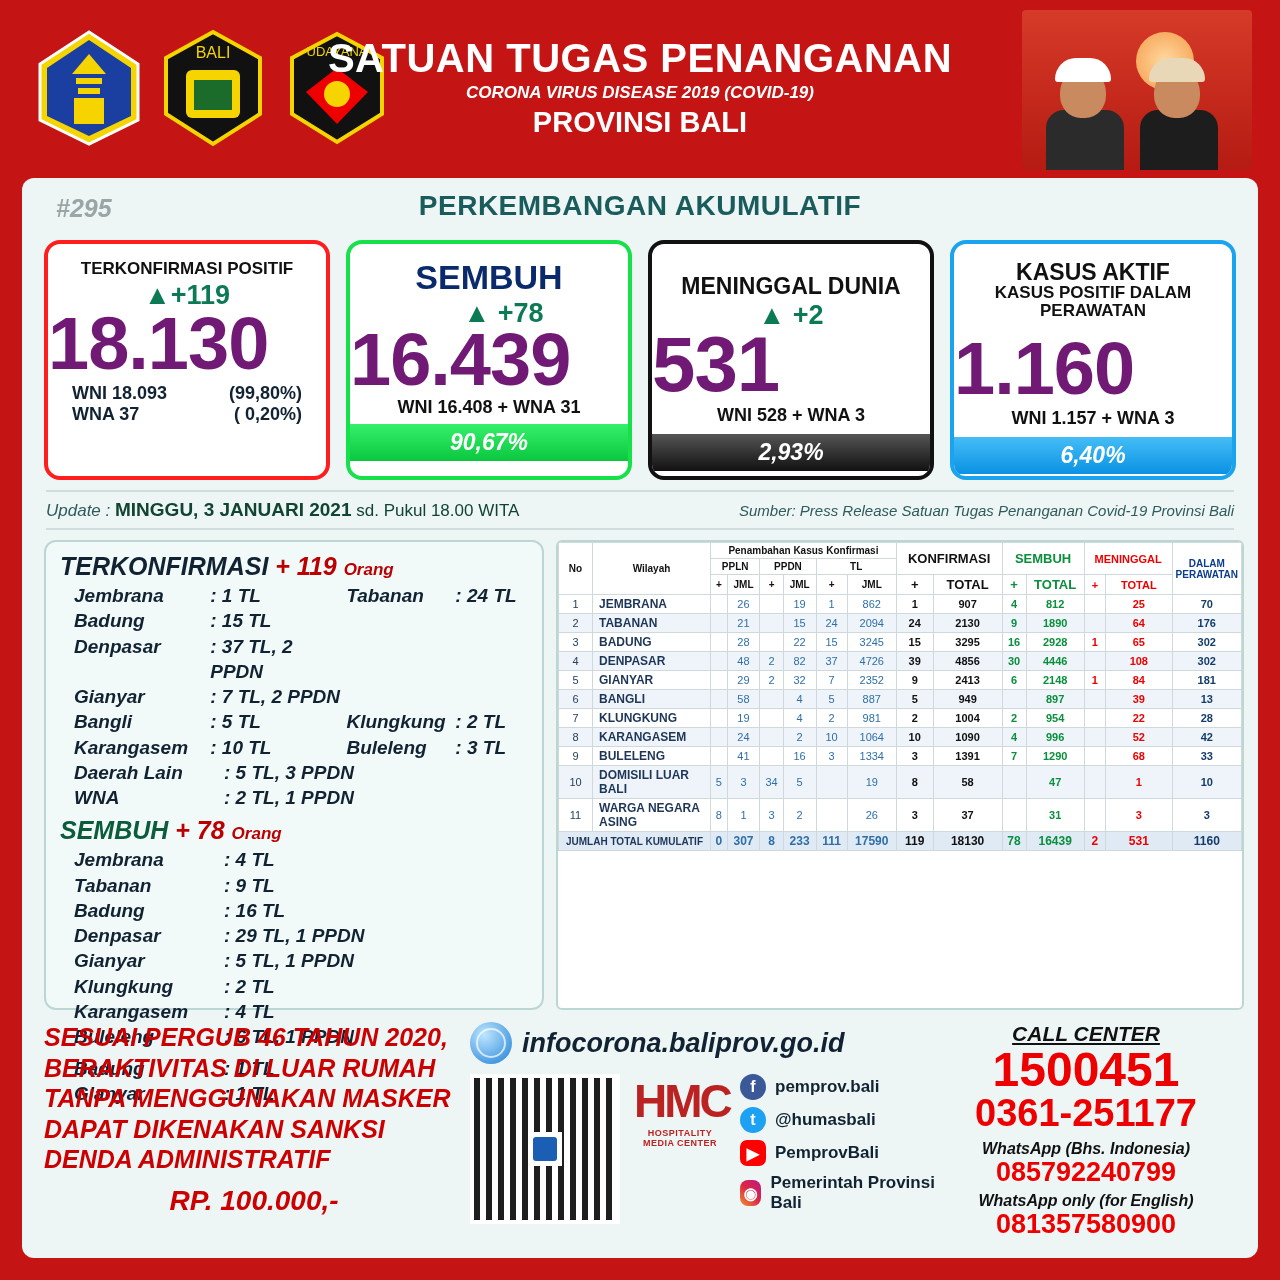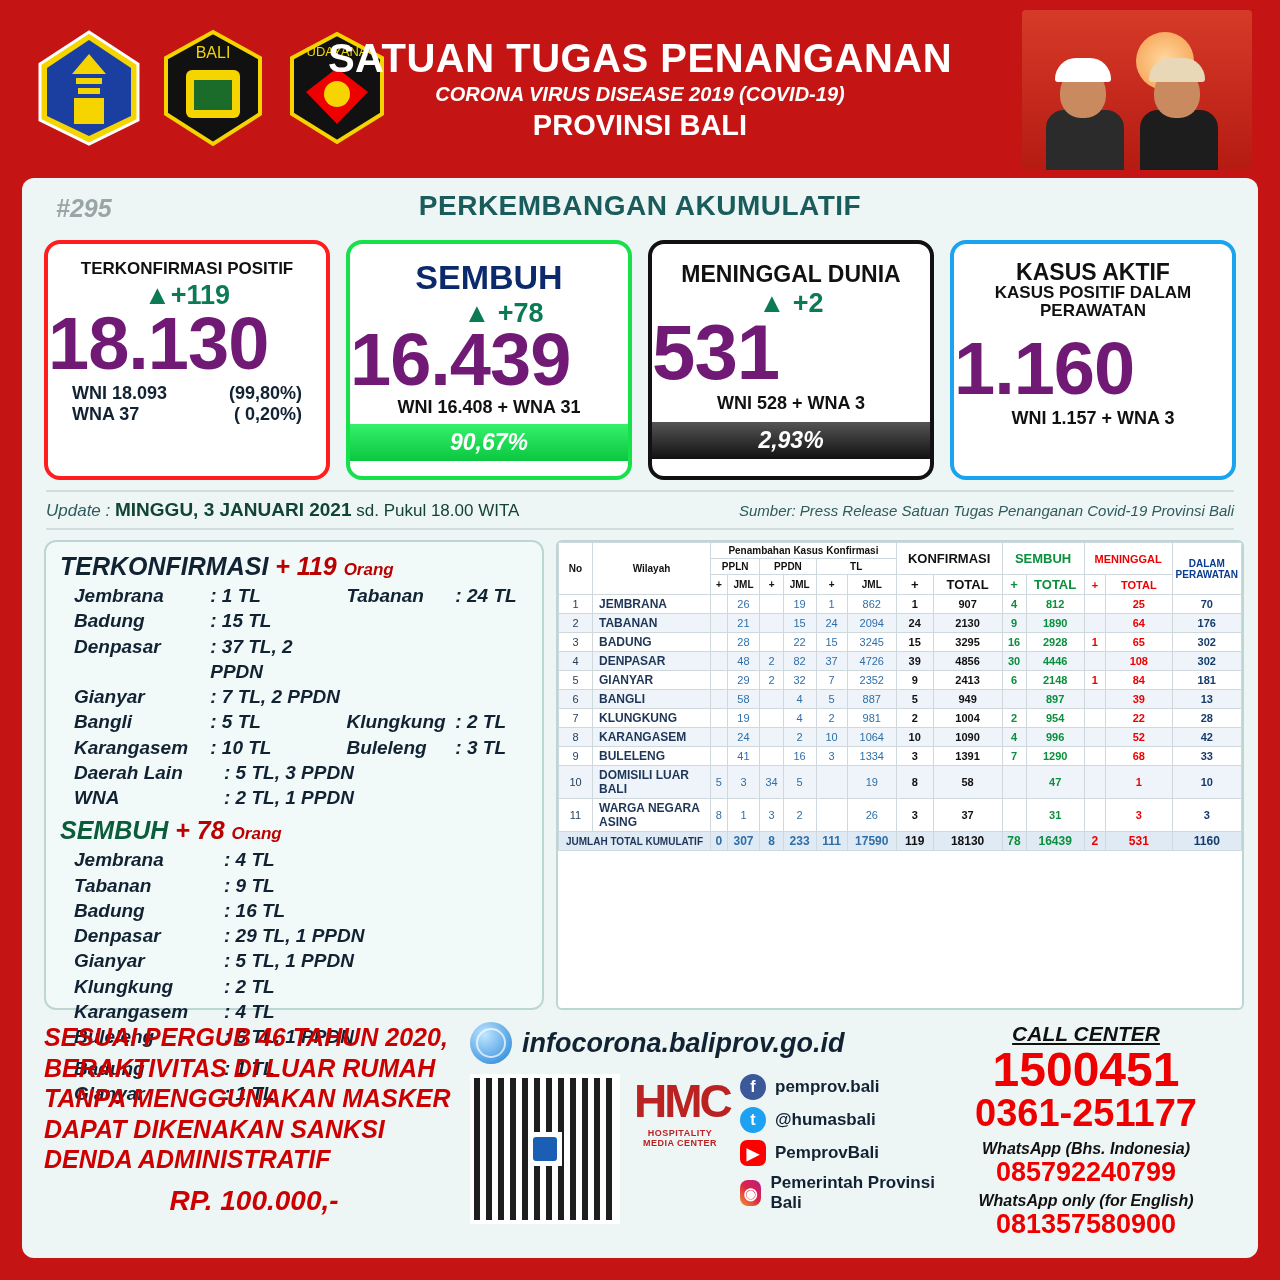--- a/index.html
+++ b/index.html
@@ -12,21 +12,21 @@
   }
   .page { position:relative; width:1280px; height:1280px; background:#c41414; }
 
   
   .header { position:relative; height:178px; width:100%; }
   .logos { position:absolute; left:34px; top:28px; display:flex; gap:14px; align-items:center; }
   .logo { width:110px; height:120px; position:relative; }
   .logo svg { display:block; }
   .head-title { position:absolute; left:0; right:0; top:36px; text-align:center; color:#fff; }
   .head-title .l1 { font-size:40px; font-weight:bold; letter-spacing:0.5px; }
-  .head-title .l2 { font-size:20px; font-weight:bold; font-style:italic; margin-top:2px; }
+  .head-title .l2 { font-size:17px; font-weight:bold; font-style:italic; margin-top:2px; }
   .head-title .l3 { font-size:29px; font-weight:bold; margin-top:3px; }
   .photos { position:absolute; right:28px; top:10px; width:230px; height:160px;
             background:linear-gradient(180deg,#d63a28,#b51b12); border-radius:4px; overflow:hidden; }
   .photos .sun { position:absolute; right:58px; top:22px; width:58px; height:58px; border-radius:50%;
                  background:radial-gradient(circle,#ffd9a0,#f59b4a); }
   .ph { position:absolute; bottom:0; }
   .ph .head { width:46px;height:50px;border-radius:50% 50% 45% 45%;background:#c98a5f;position:absolute;left:14px;bottom:52px;}
   .ph .udeng { width:56px;height:24px;border-radius:28px 28px 4px 4px;position:absolute;left:9px;bottom:88px;}
   .ph .body { width:78px;height:60px;border-radius:18px 18px 0 0;position:absolute;left:0;bottom:0;}
   .ph1 { left:24px; } .ph1 .udeng{background:#fff;} .ph1 .body{background:#2b2b2b;}
@@ -60,21 +60,21 @@
   .c1 .rows span.r { width:92px; text-align:right; }
 
   .c2 { border:4px solid #16e04a; }
   .c2 .ttl { font-size:34px; padding-top:16px; color:#0a2a6b; }
   .c2 .delta { color:#0c7a55;padding-left:29px; }
   .c2 .big { font-size:74px; margin-top:-4px; }
   .c2 .sub { margin-top:2px; }
   .c2 .pct { background:linear-gradient(180deg,#35f06a,#0bc63f); margin-top:6px; }
 
   .c3 { border:4px solid #111; }
-  .c3 .ttl { font-size:23px; padding-top:18px; }
+  .c3 .ttl { font-size:23px; padding-top:30px; }
   .c3 .delta { color:#0c7a55; }
   .c3 .big { font-size:78px; margin-top:-4px; }
   .c3 .sub { margin-top:4px; }
   .c3 .pct { background:linear-gradient(180deg,#555,#111); margin-top:8px; }
 
   .c4 { border:4px solid #1aa3ef; }
   .c4 .ttl { font-size:23px; padding-top:16px; }
   .c4 .ttl .small { font-size:17px; display:block; }
   .c4 .delta { visibility:hidden; height:0; }
   .c4 .big { font-size:74px; margin-top:14px; }
@@ -258,20 +258,21 @@
       </div>
 
       <div class="card c4">
         <div class="ttl">
           <span>KASUS AKTIF</span>
           <span class="small">KASUS POSITIF DALAM PERAWATAN</span>
         </div>
         <div class="delta"></div>
         <div class="big">1.160</div>
         <div class="sub">WNI 1.157 + WNA 3</div>
+        <div class="pct">6,40%</div>
       </div>
     </div>
 
     <div class="updatebar">
       <div class="left">
         <i>Update  :</i>
         <b>MINGGU, 3 JANUARI 2021</b>
         <span>sd. Pukul 18.00 WITA</span>
       </div>
       <div class="right">Sumber: Press Release Satuan Tugas Penanganan Covid-19 Provinsi Bali</div>

